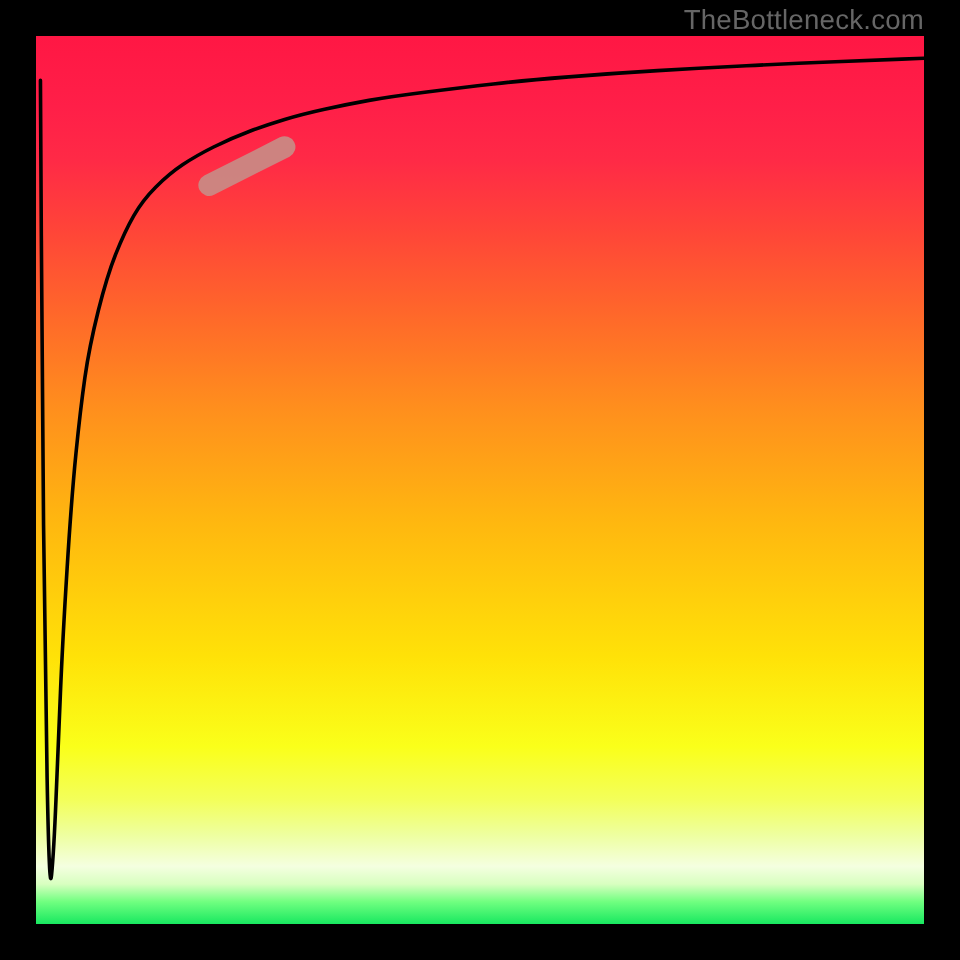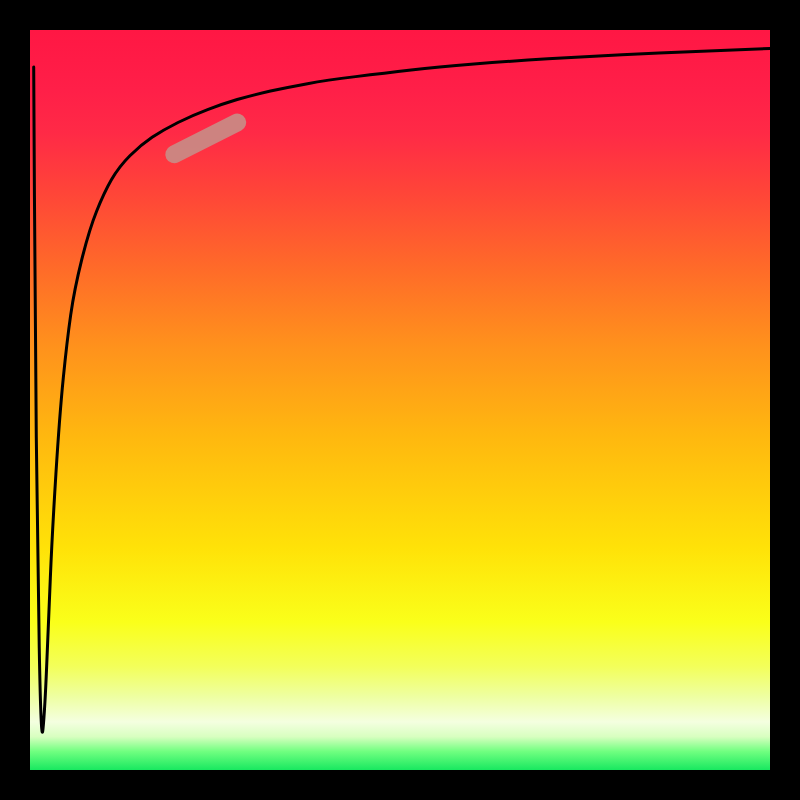--- a/index.html
+++ b/index.html
@@ -50,20 +50,21 @@
     width: 100%;
     height: 100%;
     z-index: 5;
   }
 </style>
 </head>
 <body>
 
 <div class="stage">
 
+  <div class="watermark">TheBottleneck.com</div>
 
   <div class="plot-area">
     <svg class="gradient-bg" viewBox="0 0 100 100" preserveAspectRatio="none">
       <defs>
         <linearGradient id="bg-grad" x1="0" y1="0" x2="0" y2="1">
             <stop offset="0%" stop-color="#ff1744"></stop>
             <stop offset="8%" stop-color="#ff1f48"></stop>
             <stop offset="14.000000000000002%" stop-color="#ff2a46"></stop>
             <stop offset="22%" stop-color="#ff4538"></stop>
             <stop offset="32%" stop-color="#ff6a29"></stop>

